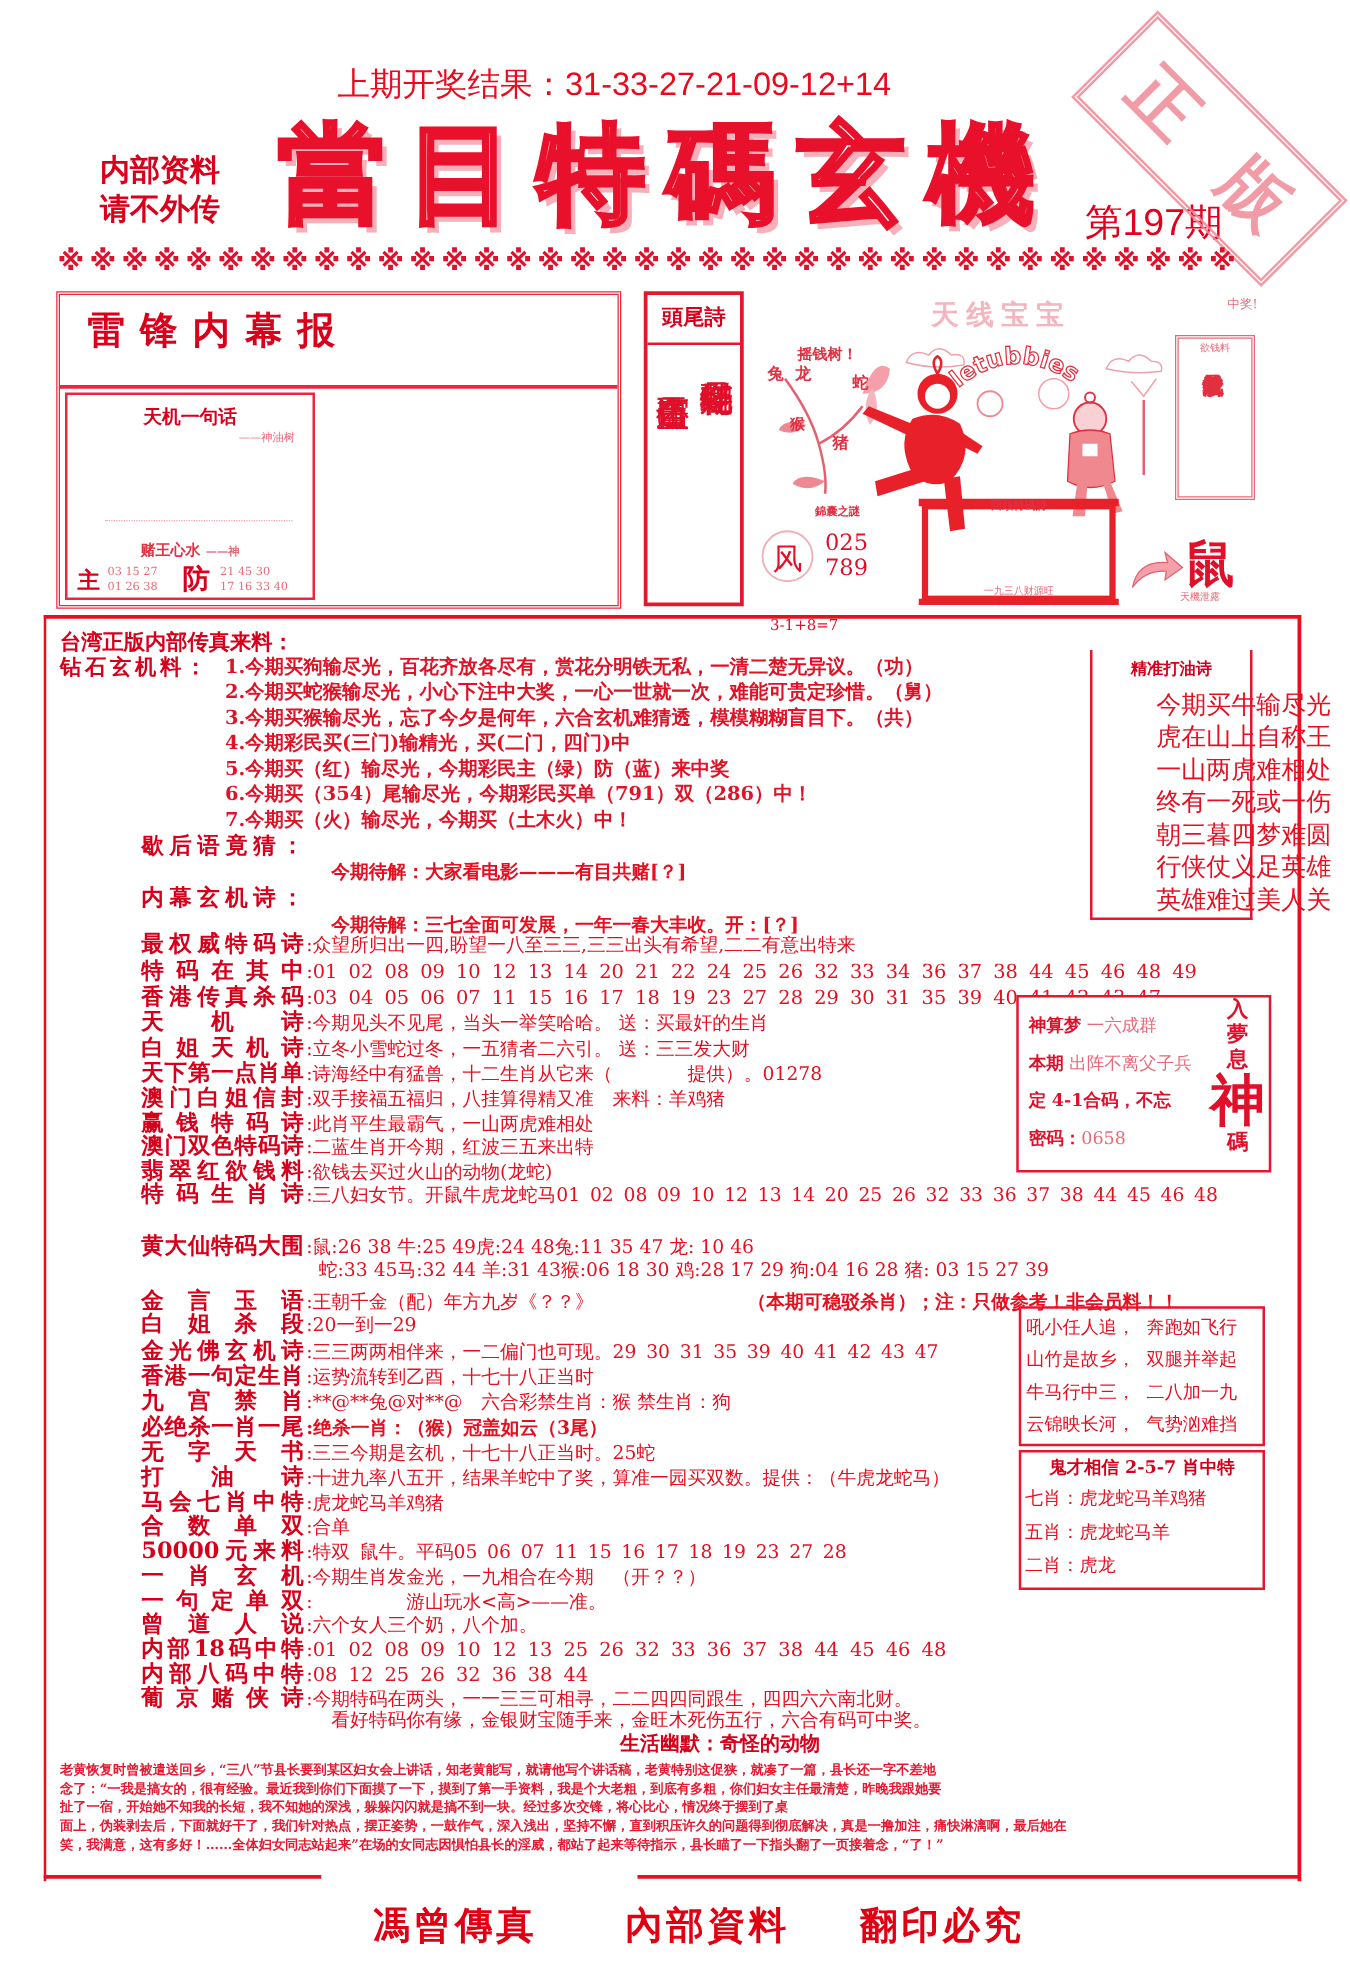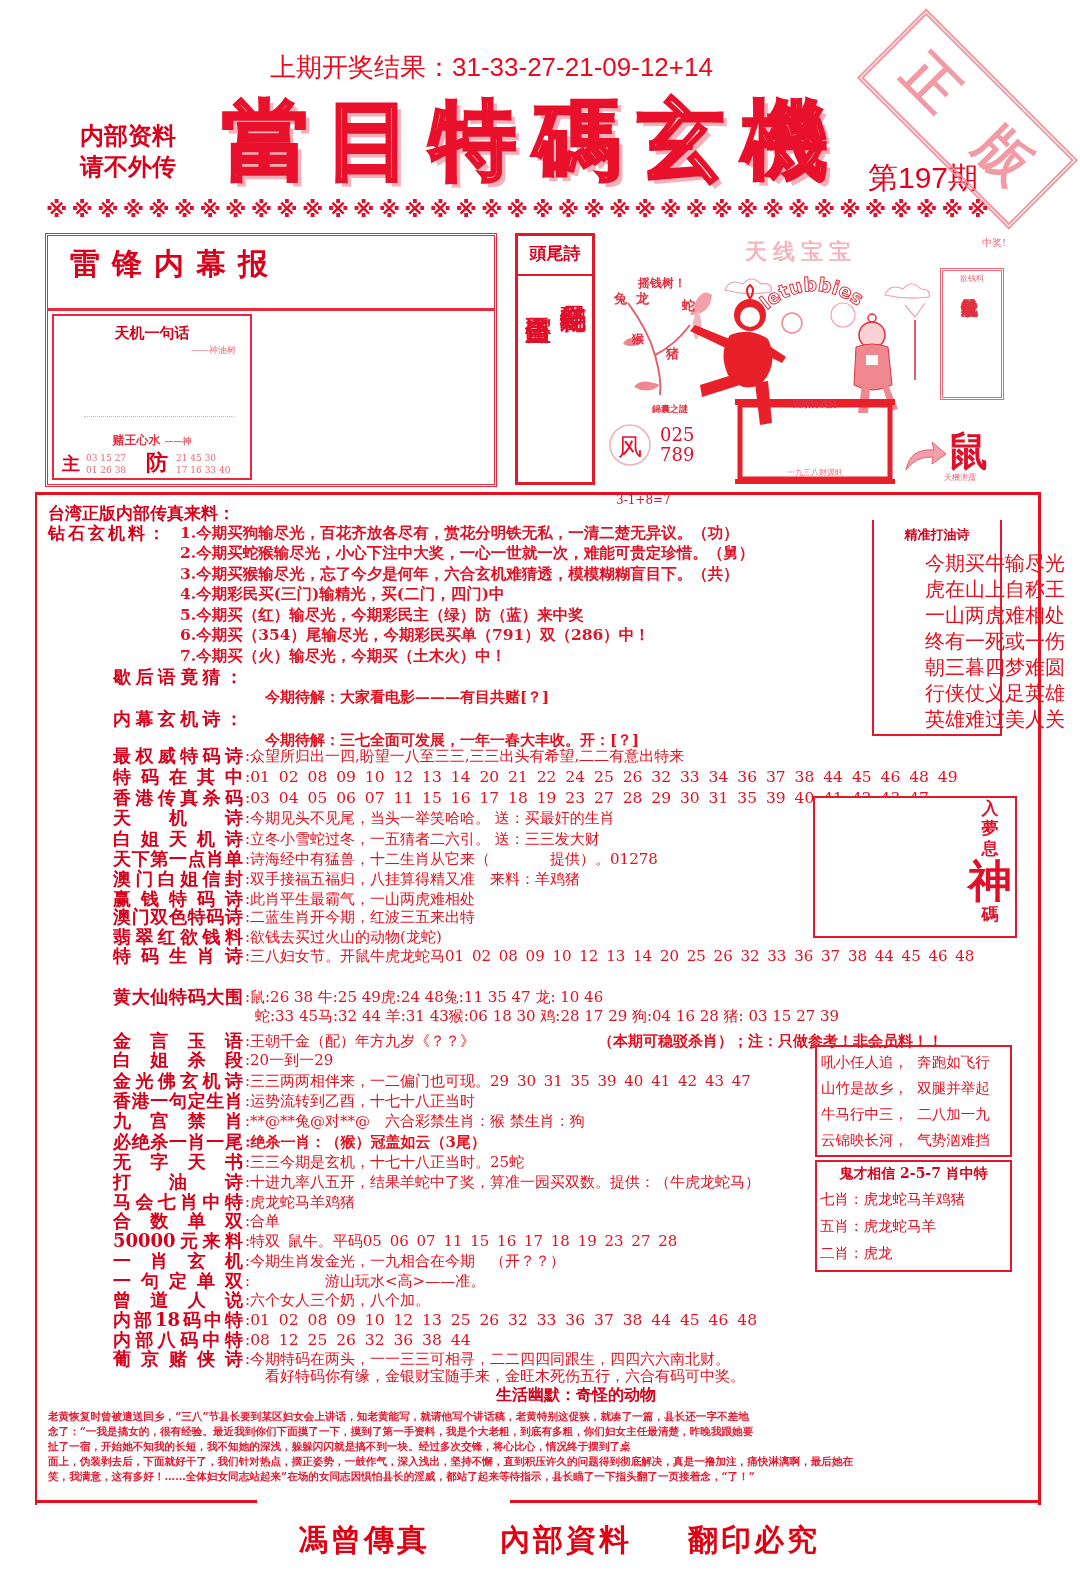--- a/index.html
+++ b/index.html
@@ -269,20 +269,26 @@
     <div>虎在山上自称王</div>
     <div>一山两虎难相处</div>
     <div>终有一死或一伤</div>
     <div>朝三暮四梦难圆</div>
     <div>行侠仗义足英雄</div>
     <div>英雄难过美人关</div>
   </div>
 </div>
 
 <div class="abs rbox" style="left:813px;top:796px;width:200px;height:138px;background:#fff;">
+  <div class="abs" style="left:8px;top:8px;font-size:14px;line-height:30px;white-space:nowrap;">
+    <div><b style="color:#e0102a">神算梦</b> <span style="color:#e86a78">一六成群</span></div>
+    <div><b style="color:#e0102a">本期</b> <span style="color:#e86a78">出阵不离父子兵</span></div>
+    <div><b style="color:#e0102a">定</b> <span style="color:#e0102a;font-weight:bold">4-1合码，不忘</span></div>
+    <div><b style="color:#e0102a">密码：</b><span style="color:#e86a78">0658</span></div>
+  </div>
   <div class="abs" style="left:152px;top:0px;width:46px;text-align:center;color:#e0102a;font-weight:bold;line-height:20px;">
     <div style="font-size:17px;">入</div>
     <div style="font-size:17px;">夢</div>
     <div style="font-size:17px;">息</div>
     <div style="font-size:44px;line-height:46px;">神</div>
     <div style="font-size:17px;">碼</div>
   </div>
 </div>
 
 <div class="abs rbox" style="left:815px;top:1045px;width:193px;height:108px;">

